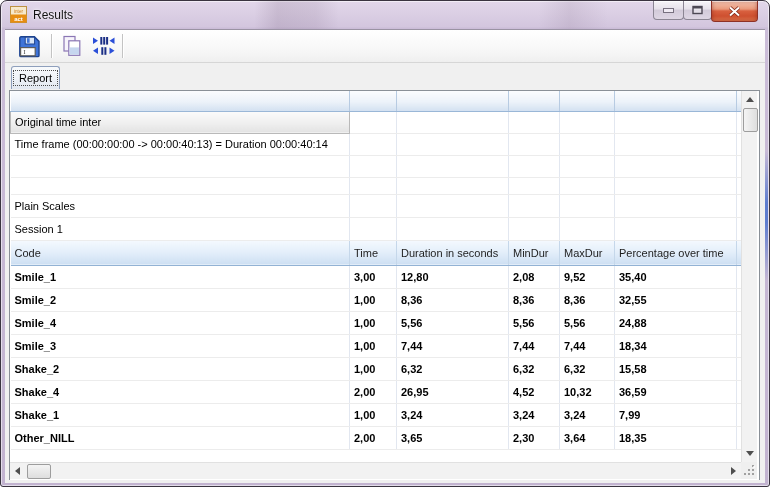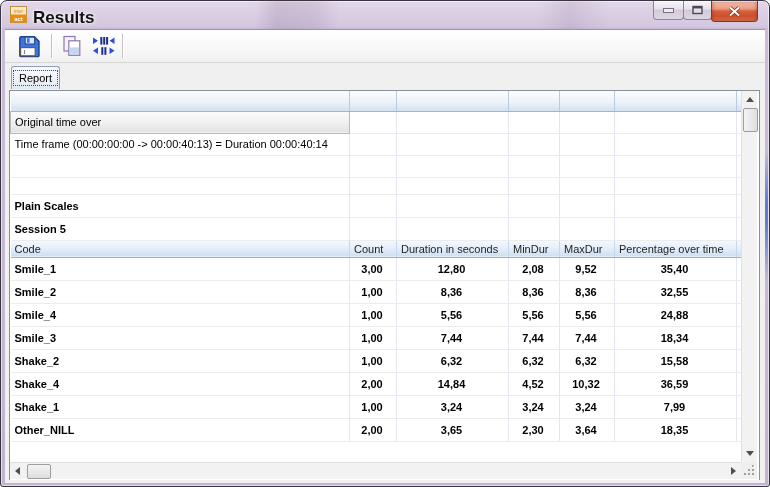--- a/index.html
+++ b/index.html
@@ -14,23 +14,22 @@
     background:linear-gradient(180deg,#e2d7ea 0%,#d3c6de 26px,#cbbdd8 27px,#c2b3d0 100%);
     box-shadow:inset 0 0 0 1px rgba(255,255,255,.55);
   }
   .titlebar { position:absolute; left:0; top:0; right:0; height:28px; border-radius:7px 7px 0 0; overflow:hidden; }
   .titlebar .smudge {
     position:absolute; inset:0;
     background:linear-gradient(90deg, transparent 33%, rgba(80,55,85,.14) 36%, rgba(80,55,85,.10) 41%, transparent 44%, transparent 70%, rgba(80,55,85,.10) 74%, transparent 79%);
   }
   .appicon { position:absolute; left:9px; top:5px; width:17px; height:17px; }
   .title-text {
-    position:absolute; left:32px; top:7px; font-size:17px; color:#121212;
+    position:absolute; left:32px; top:7px; font-size:12px; color:#121212;
     text-shadow:0 0 5px rgba(255,255,255,.95), 0 0 2px rgba(255,255,255,.9);
-    font-weight:bold;
   }
   .winbtns { position:absolute; top:0; right:11px; display:flex; }
   .wbtn {
     height:18px; border:1px solid #8b8593; border-top:none; margin-left:-1px;
     border-radius:0 0 4px 4px; display:flex; align-items:center; justify-content:center;
     background:linear-gradient(180deg,#f6f4f8 0%,#e6e1ea 45%,#d2cad9 50%,#ded6e4 100%);
     box-shadow:inset 0 1px 0 rgba(255,255,255,.8);
   }
   .wbtn-min { width:29px; }
   .wbtn-max { width:27px; }
@@ -69,28 +68,28 @@
   .grid-table td { border-right:1px solid #e2e7f0; border-bottom:1px solid #ececec; padding:0 4px; white-space:nowrap; overflow:visible; box-sizing:border-box; }
   .tr-top td {
     height:20px;
     background:linear-gradient(180deg,#fbfcfe 0%,#ecf2f9 55%,#d3e1f1 100%);
     border-right:1px solid #b7cbe2; border-bottom:1px solid #9ab7d7;
   }
   .tr-pre td { height:22px; }
   td.raised { background:linear-gradient(180deg,#fbfbfb 0%,#eeeeee 60%,#e3e3e3 100%); border:1px solid #b9b9b9; }
   .tr-empty23 td { height:22px; }
   .tr-empty18 td { height:17px; }
-  .tr-bold td { height:23px; font-weight:bold; }
+  .tr-bold td { height:23px; font-weight:normal; }
   .tr-colhead td {
-    height:17px; color:#1e1e1e;
+    height:25px; color:#1e1e1e;
     background:linear-gradient(180deg,#f4f9fe 0%,#e3eefa 50%,#cddff2 100%);
     border-top:1px solid #c2d7ec; border-bottom:1px solid #92b2d4; border-right:1px solid #c5d7ea;
   }
   .tr-data td { height:23px;font-weight:bold; }
-  td.num { text-align:center; padding-right:6px; }
+  td.num { text-align:left; padding-right:6px; }
   
   .vscroll { position:absolute; left:731px; top:0; width:16px; height:371px; background:#f2f2f2; border-left:1px solid #e1e1e1; box-sizing:border-box; }
   .hscroll { position:absolute; left:0; top:371px; width:731px; height:17px; background:#f2f2f2; border-top:1px solid #e1e1e1; box-sizing:border-box; }
   .corner { position:absolute; left:731px; top:371px; width:16px; height:17px; background:#efefef; }
   .tri { width:0; height:0; position:absolute; }
   .tri-up    { left:4px; top:6px;    border-left:4px solid transparent; border-right:4px solid transparent; border-bottom:5px solid #4f4f4f; }
   .tri-down  { left:4px; bottom:6px; border-left:4px solid transparent; border-right:4px solid transparent; border-top:5px solid #4f4f4f; }
   .tri-left  { left:5px; top:4px;    border-top:4px solid transparent; border-bottom:4px solid transparent; border-right:5px solid #4f4f4f; }
   .tri-right { right:5px; top:4px;   border-top:4px solid transparent; border-bottom:4px solid transparent; border-left:5px solid #4f4f4f; }
   .vthumb {
@@ -195,21 +194,21 @@
               <tr class="tr-top">
             <td></td>
                 <td></td>
                 <td></td>
             <td></td>
                 <td></td>
                 <td></td>
             <td></td>
           </tr>
           <tr class="tr-pre">
-            <td class="raised">Original time over</td>
+            <td class="raised">Original time inter</td>
             <td></td>
                 <td></td>
                 <td></td>
             <td></td>
                 <td></td>
                 <td></td>
           </tr>
           <tr class="tr-pre">
             <td>Time frame (00:00:00:00 -&gt; 00:00:40:13) = Duration 00:00:40:14</td>
             <td></td>
@@ -240,31 +239,31 @@
           <tr class="tr-bold">
             <td>Plain Scales</td>
             <td></td>
                 <td></td>
                 <td></td>
             <td></td>
                 <td></td>
                 <td></td>
           </tr>
           <tr class="tr-bold">
-            <td>Session 5</td>
+            <td>Session 1</td>
             <td></td>
                 <td></td>
                 <td></td>
             <td></td>
                 <td></td>
                 <td></td>
           </tr>
           <tr class="tr-colhead">
             <td>Code</td>
-            <td>Count</td>
+            <td>Time</td>
             <td>Duration in seconds</td>
             <td>MinDur</td>
             <td>MaxDur</td>
             <td>Percentage over time</td>
             <td>N</td>
           </tr>
           <tr class="tr-data">
             <td>Smile_1</td>
             <td class="num">3,00</td>
             <td class="num">12,80</td>
@@ -305,21 +304,21 @@
             <td class="num">1,00</td>
             <td class="num">6,32</td>
             <td class="num">6,32</td>
             <td class="num">6,32</td>
             <td class="num">15,58</td>
             <td></td>
           </tr>
           <tr class="tr-data">
             <td>Shake_4</td>
             <td class="num">2,00</td>
-            <td class="num">14,84</td>
+            <td class="num">26,95</td>
             <td class="num">4,52</td>
             <td class="num">10,32</td>
             <td class="num">36,59</td>
             <td></td>
           </tr>
           <tr class="tr-data">
             <td>Shake_1</td>
             <td class="num">1,00</td>
             <td class="num">3,24</td>
             <td class="num">3,24</td>

